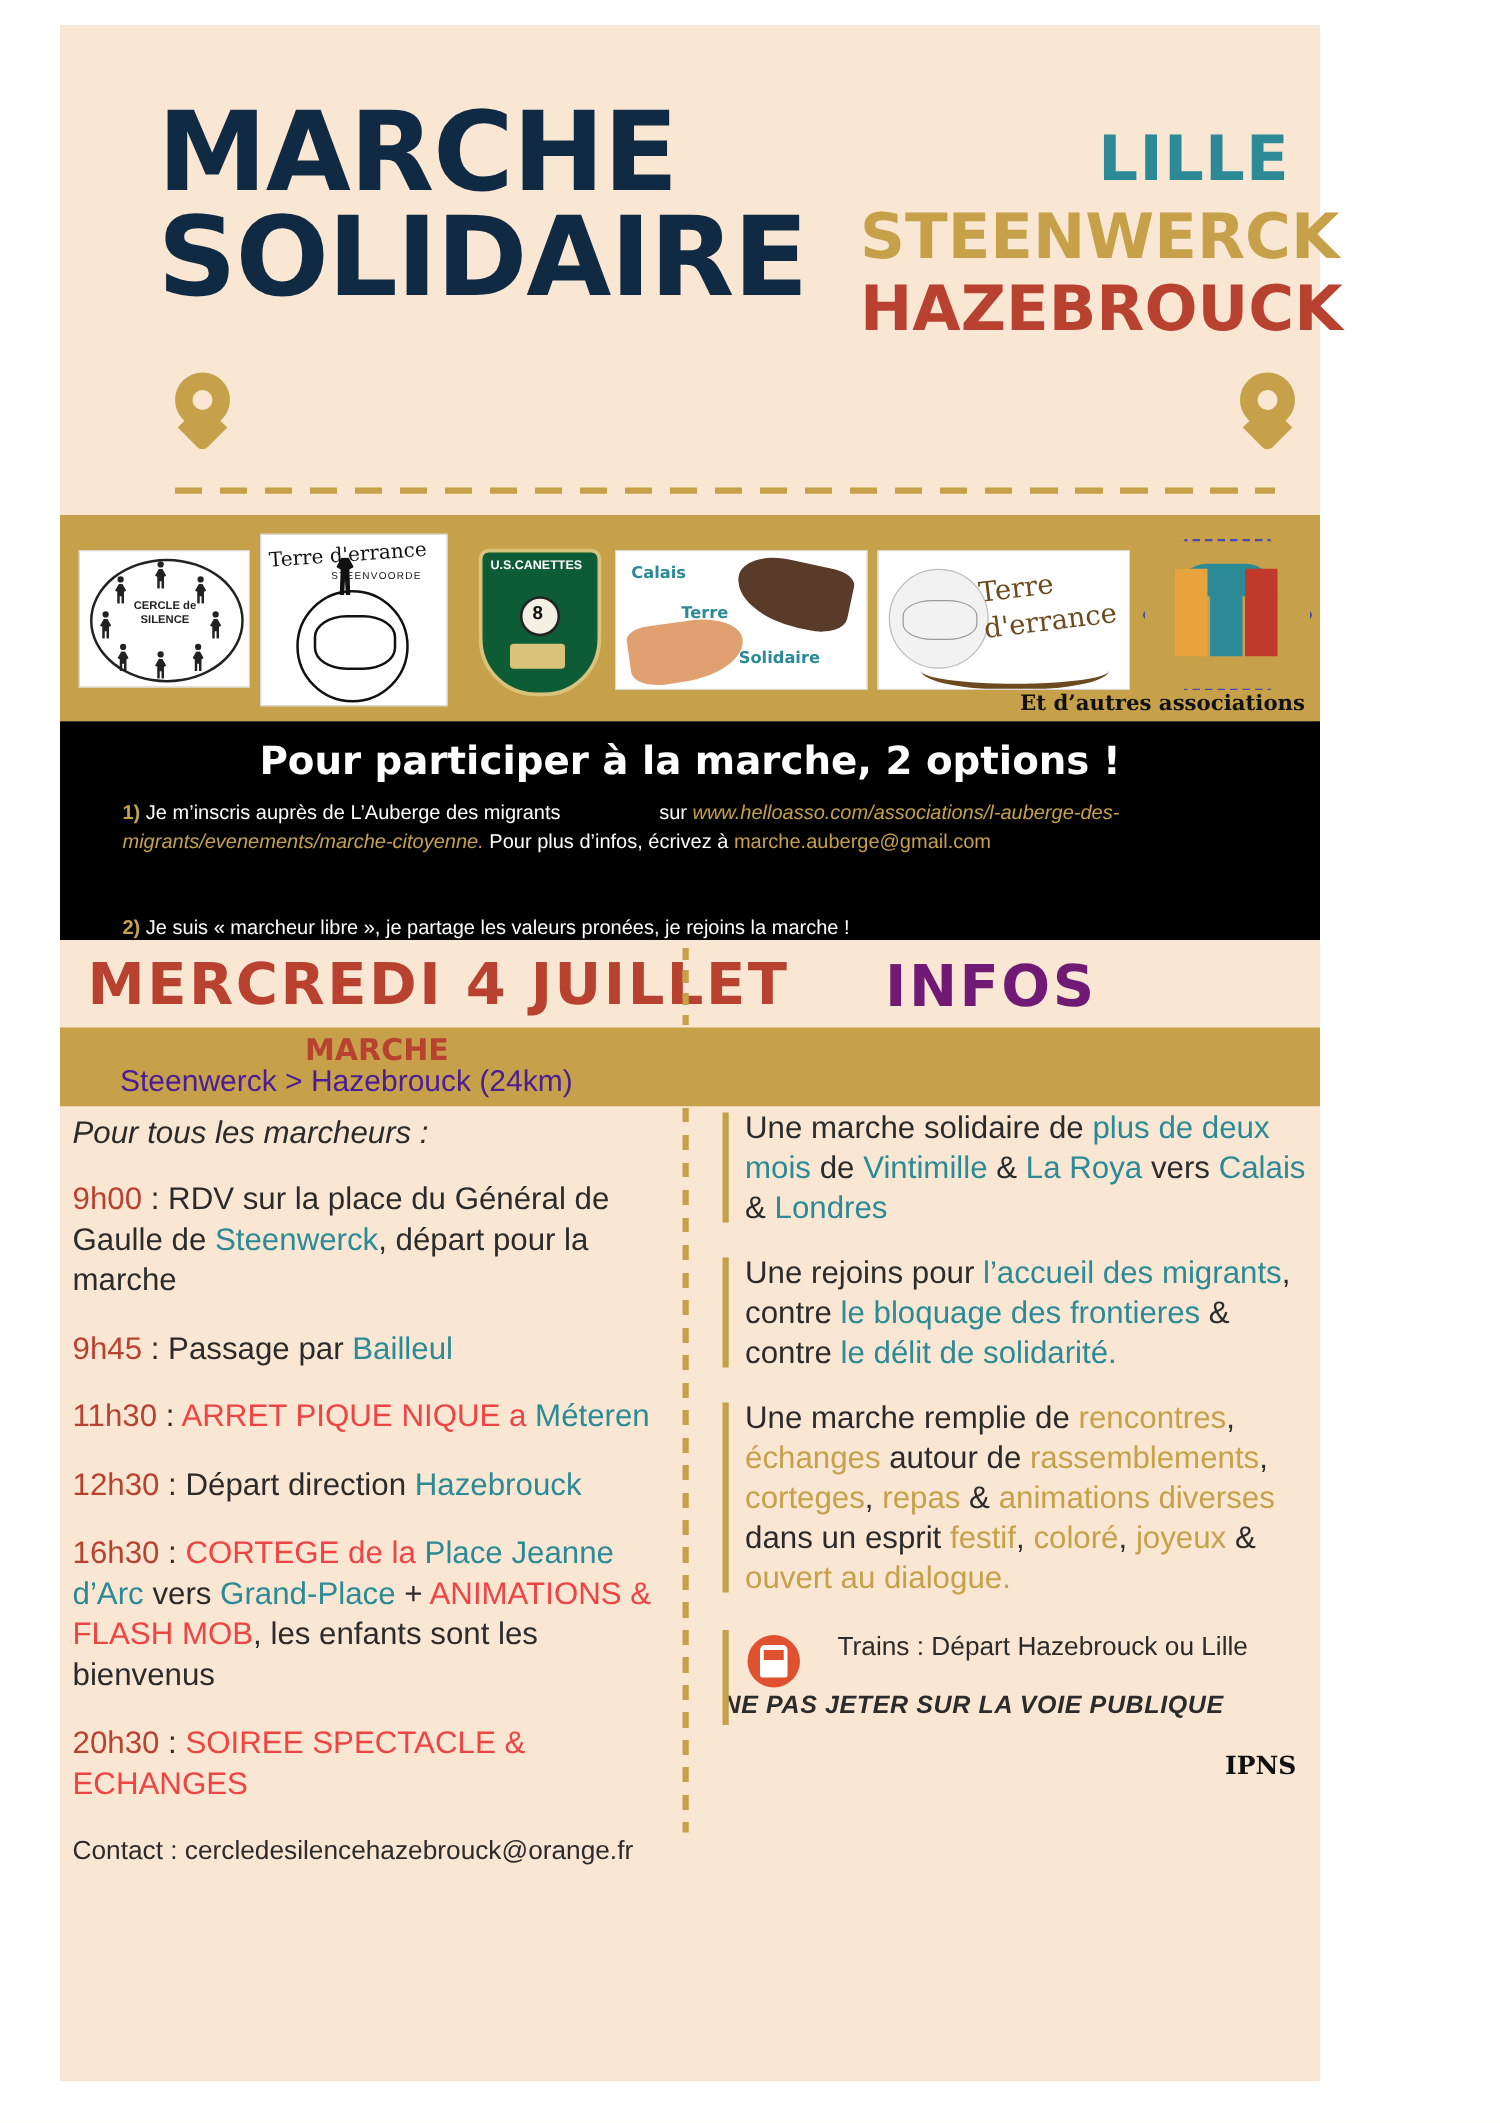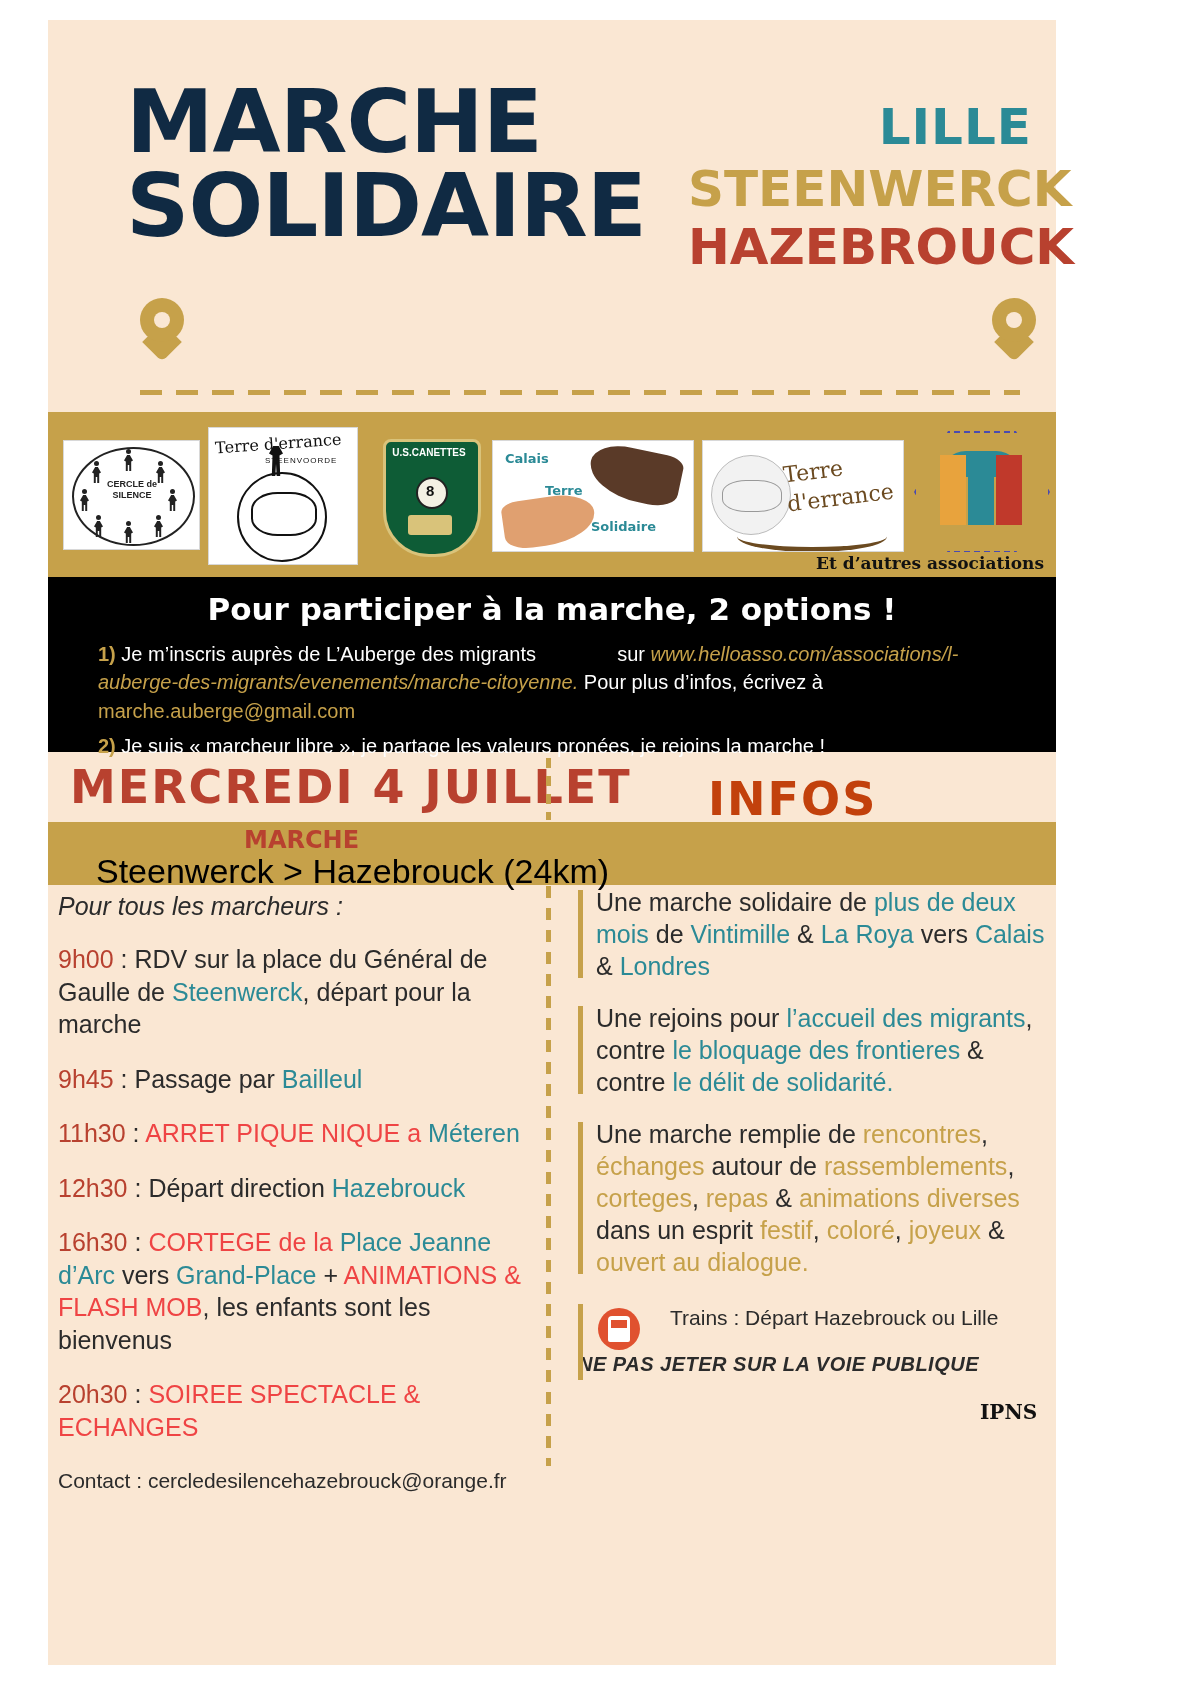--- a/index.html
+++ b/index.html
@@ -83,40 +83,40 @@
   .logo-m .b1{left:30px;background:#e8a33d;}
   .logo-m .b2{left:58px;background:#2b8a96;}
   .logo-m .b3{left:86px;background:#c0392b;}
   .logo-m .cap{position:absolute;left:30px;top:24px;width:82px;height:26px;border-radius:40px 40px 0 0;background:#2b8a96;}
   .others{position:absolute;right:12px;bottom:4px;font-family:"DejaVu Serif",serif;font-weight:bold;font-size:17px;color:#111;}
 
   
   .teal{position:absolute;left:48px;top:577px;width:1008px;height:175px;background:#000000;}
   .teal h2{margin:0;position:absolute;left:0;top:14px;width:1008px;text-align:center;
     font-family:"DejaVu Sans",sans-serif;font-weight:bold;font-size:31px;color:#ffffff;}
-  .opt{position:absolute;font-size:20px;line-height:1.42;color:#ffffff;}
+  .opt{position:absolute;font-size:16px;line-height:1.42;color:#ffffff;}
   .opt-num{color:#c6a14a;font-weight:bold;}
   .o1{left:50px;top:63px;width:930px;}
   .o2{left:50px;top:155px;width:930px;}
   .lnk{color:#c6a14a;font-style:italic;}
   .mail{color:#c6a14a;}
 
   
   .dayrow{position:absolute;left:48px;top:760px;width:1008px;height:60px;}
   .day-title{position:absolute;left:22px;top:0;font-family:"DejaVu Sans",sans-serif;font-weight:bold;
     font-size:46px;color:#b8412f;letter-spacing:2px;}
-  .infos-title{position:absolute;left:660px;top:12px;font-family:"DejaVu Sans",sans-serif;font-weight:bold;
-    font-size:46px;color:#c2410c;letter-spacing:2px;}
+  .infos-title{position:absolute;left:660px;top:2px;font-family:"DejaVu Sans",sans-serif;font-weight:bold;
+    font-size:46px;color:#701a75;letter-spacing:2px;}
   .vsep{position:absolute;left:546px;top:758px;width:5px;height:62px;
     background:repeating-linear-gradient(to bottom,#c6a14a 0 10px,transparent 10px 18px);}
 
   
   .gold{position:absolute;left:48px;top:822px;width:1008px;height:63px;background:#c6a14a;}
   .gold .m1{position:absolute;left:196px;top:4px;font-family:"DejaVu Sans",sans-serif;font-weight:bold;font-size:24px;color:#b8412f;}
-  .gold .m2{position:absolute;left:48px;top:30px;font-size:34px;color:#000000;}
+  .gold .m2{position:absolute;left:48px;top:30px;font-size:24px;color:#4c1d95;}
 
   
   .left{position:absolute;left:58px;top:892px;width:480px;}
   .lead{font-style:italic;font-size:25px;color:#2b2b2b;margin:0 0 22px 0;}
   .ev{font-size:25px;line-height:1.3;margin:0 0 22px 0;color:#2b2b2b;}
   .t{color:#b8412f;}
   .hl{color:#2b8a96;}
   .rd{color:#ef4444;}
   .contact{font-size:21px;color:#2b2b2b;margin-top:26px;}
 

